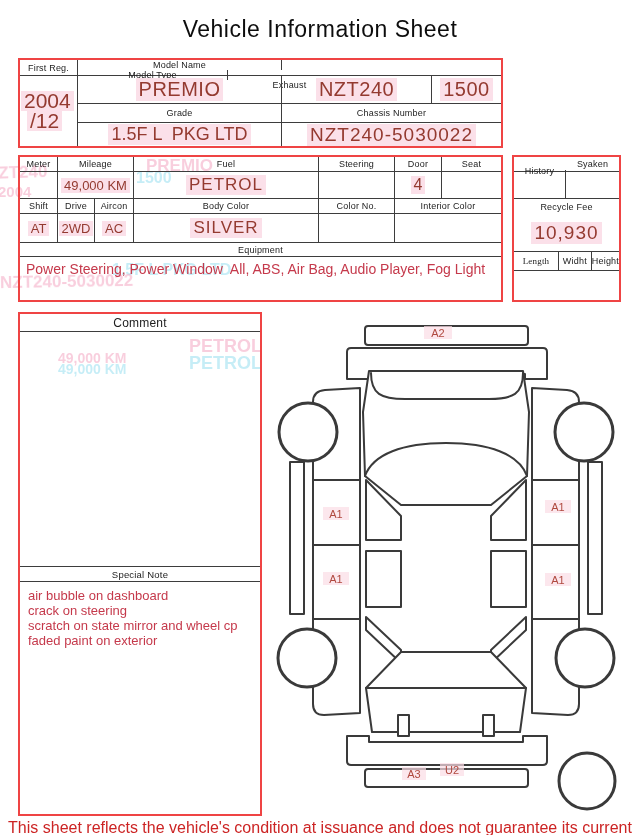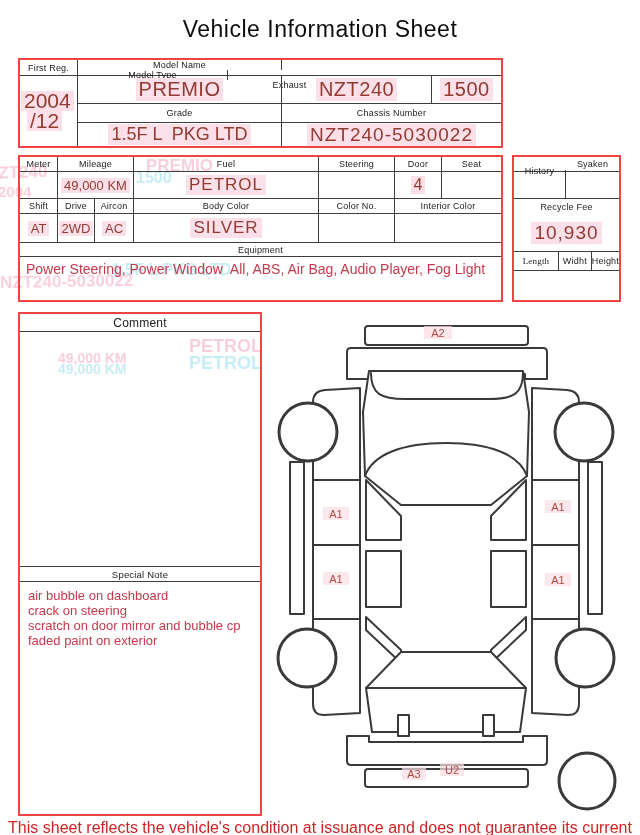--- a/index.html
+++ b/index.html
@@ -200,21 +200,21 @@
     </div>
   </div>
 
   <div class="box" style="left:18px;top:312px;width:244px;height:504px;display:flex;flex-direction:column;">
     <div class="cell hdr bb" style="height:18px;font-size:12px;">Comment</div>
     <div style="height:234px;"></div>
     <div class="cell hdr bt bb" style="height:16px;font-size:9.5px;">Special Note</div>
     <div class="notes" style="flex:1;">
       <div>air bubble on dashboard</div>
       <div>crack on steering</div>
-      <div>scratch on door mirror and bubble cp</div>
+      <div>scratch on state mirror and wheel cp</div>
       <div>faded paint on exterior</div>
     </div>
   </div>
 
   <svg class="abs" style="left:271px;top:312px;z-index:2;" width="367" height="506" viewBox="0 0 367 506">
     <g fill="#ffffff" stroke="#3a3a3a" stroke-width="2" stroke-linejoin="round" stroke-linecap="round">
 
       <g>
         <path d="M 89,76 L 54,78 Q 42,79 42,90 L 42,392 Q 42,403 53,403 L 89,401 Z"></path>
         <line x1="42" y1="168" x2="89" y2="168"></line>

